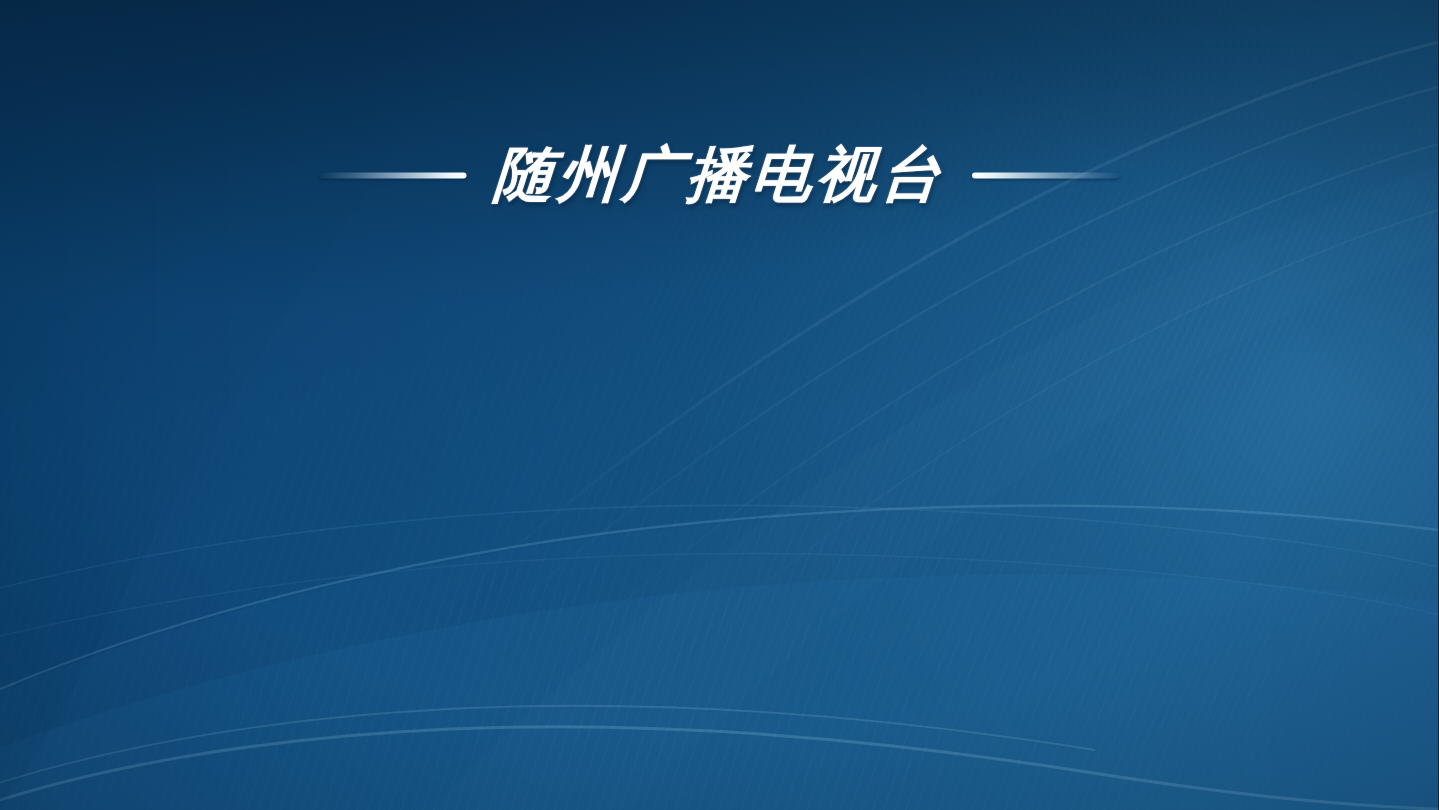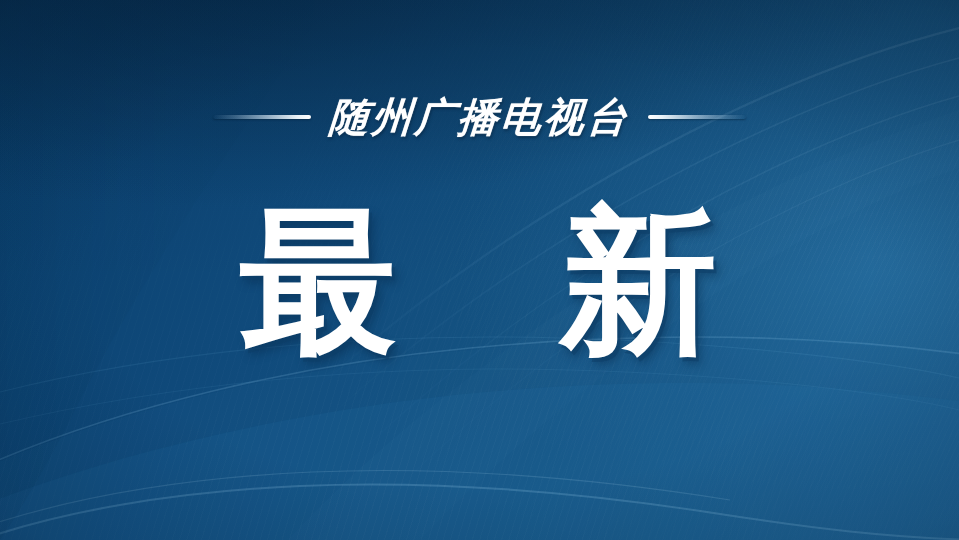--- a/index.html
+++ b/index.html
@@ -234,15 +234,14 @@
   <div class="bg-layer bg-stripes2"></div>
   <div class="bg-layer bg-dark-top"></div>
   <div class="bg-layer bg-vignette"></div>
 
   <div class="station-bar">
     <div class="rule rule-left"></div>
     <div class="station-name">随州广播电视台</div>
     <div class="rule rule-right"></div>
   </div>
 
-  <div class="headline">最　新</div>
 
 </div>
 
 </body></html>

